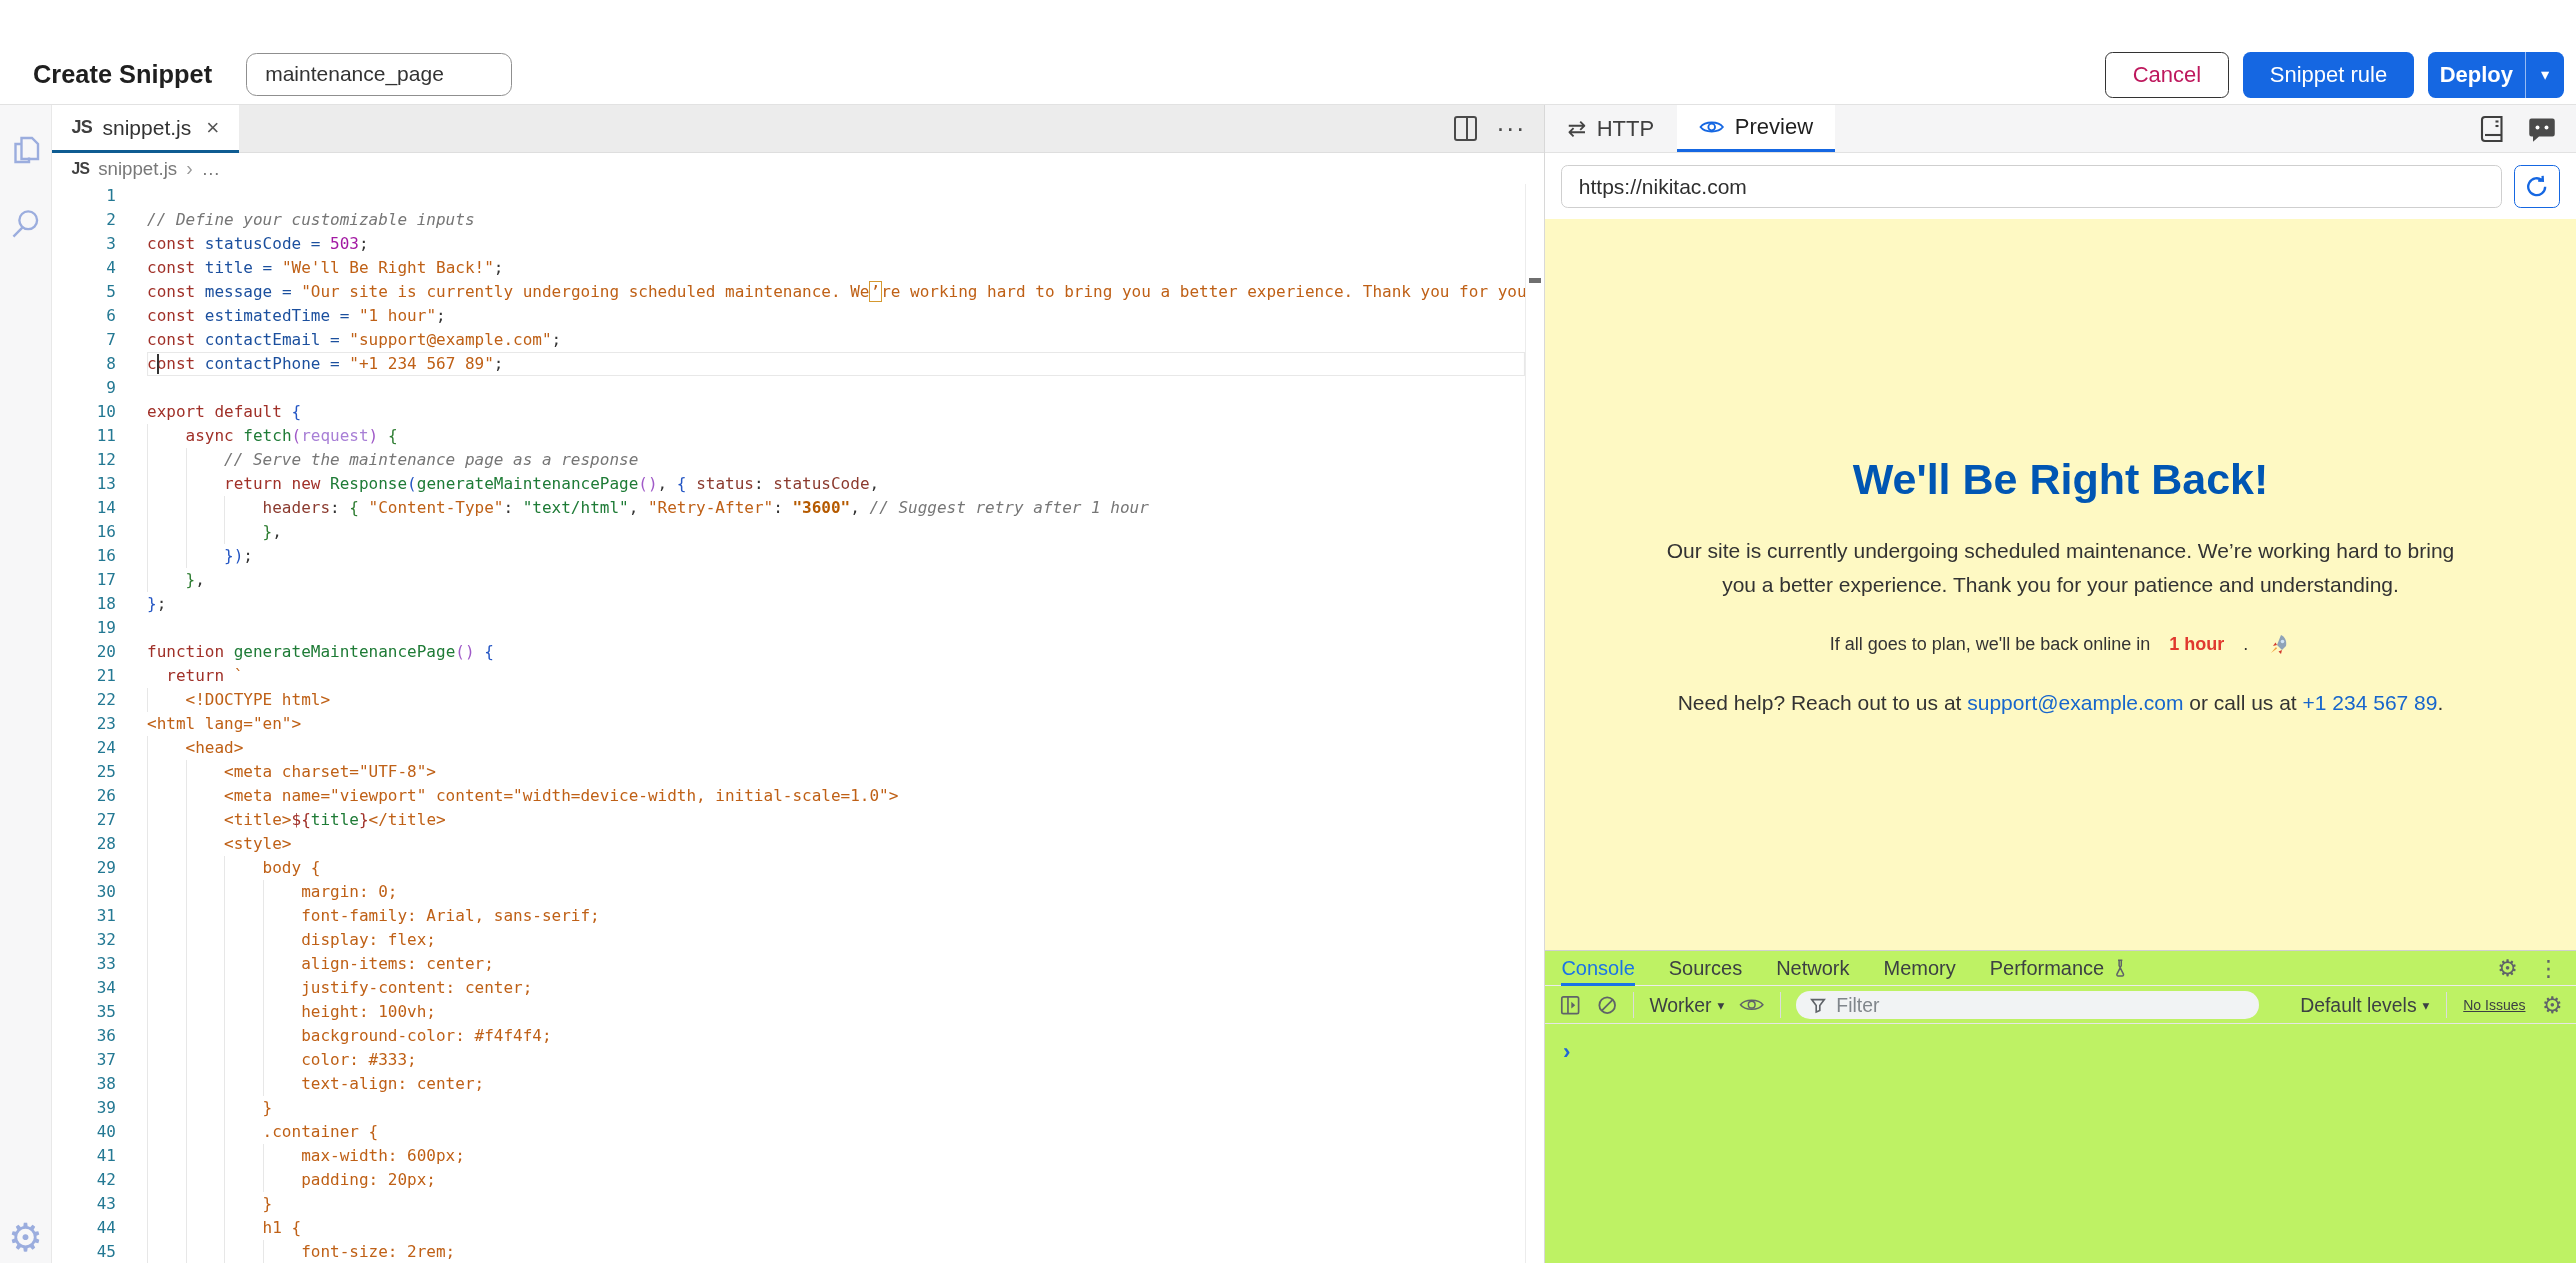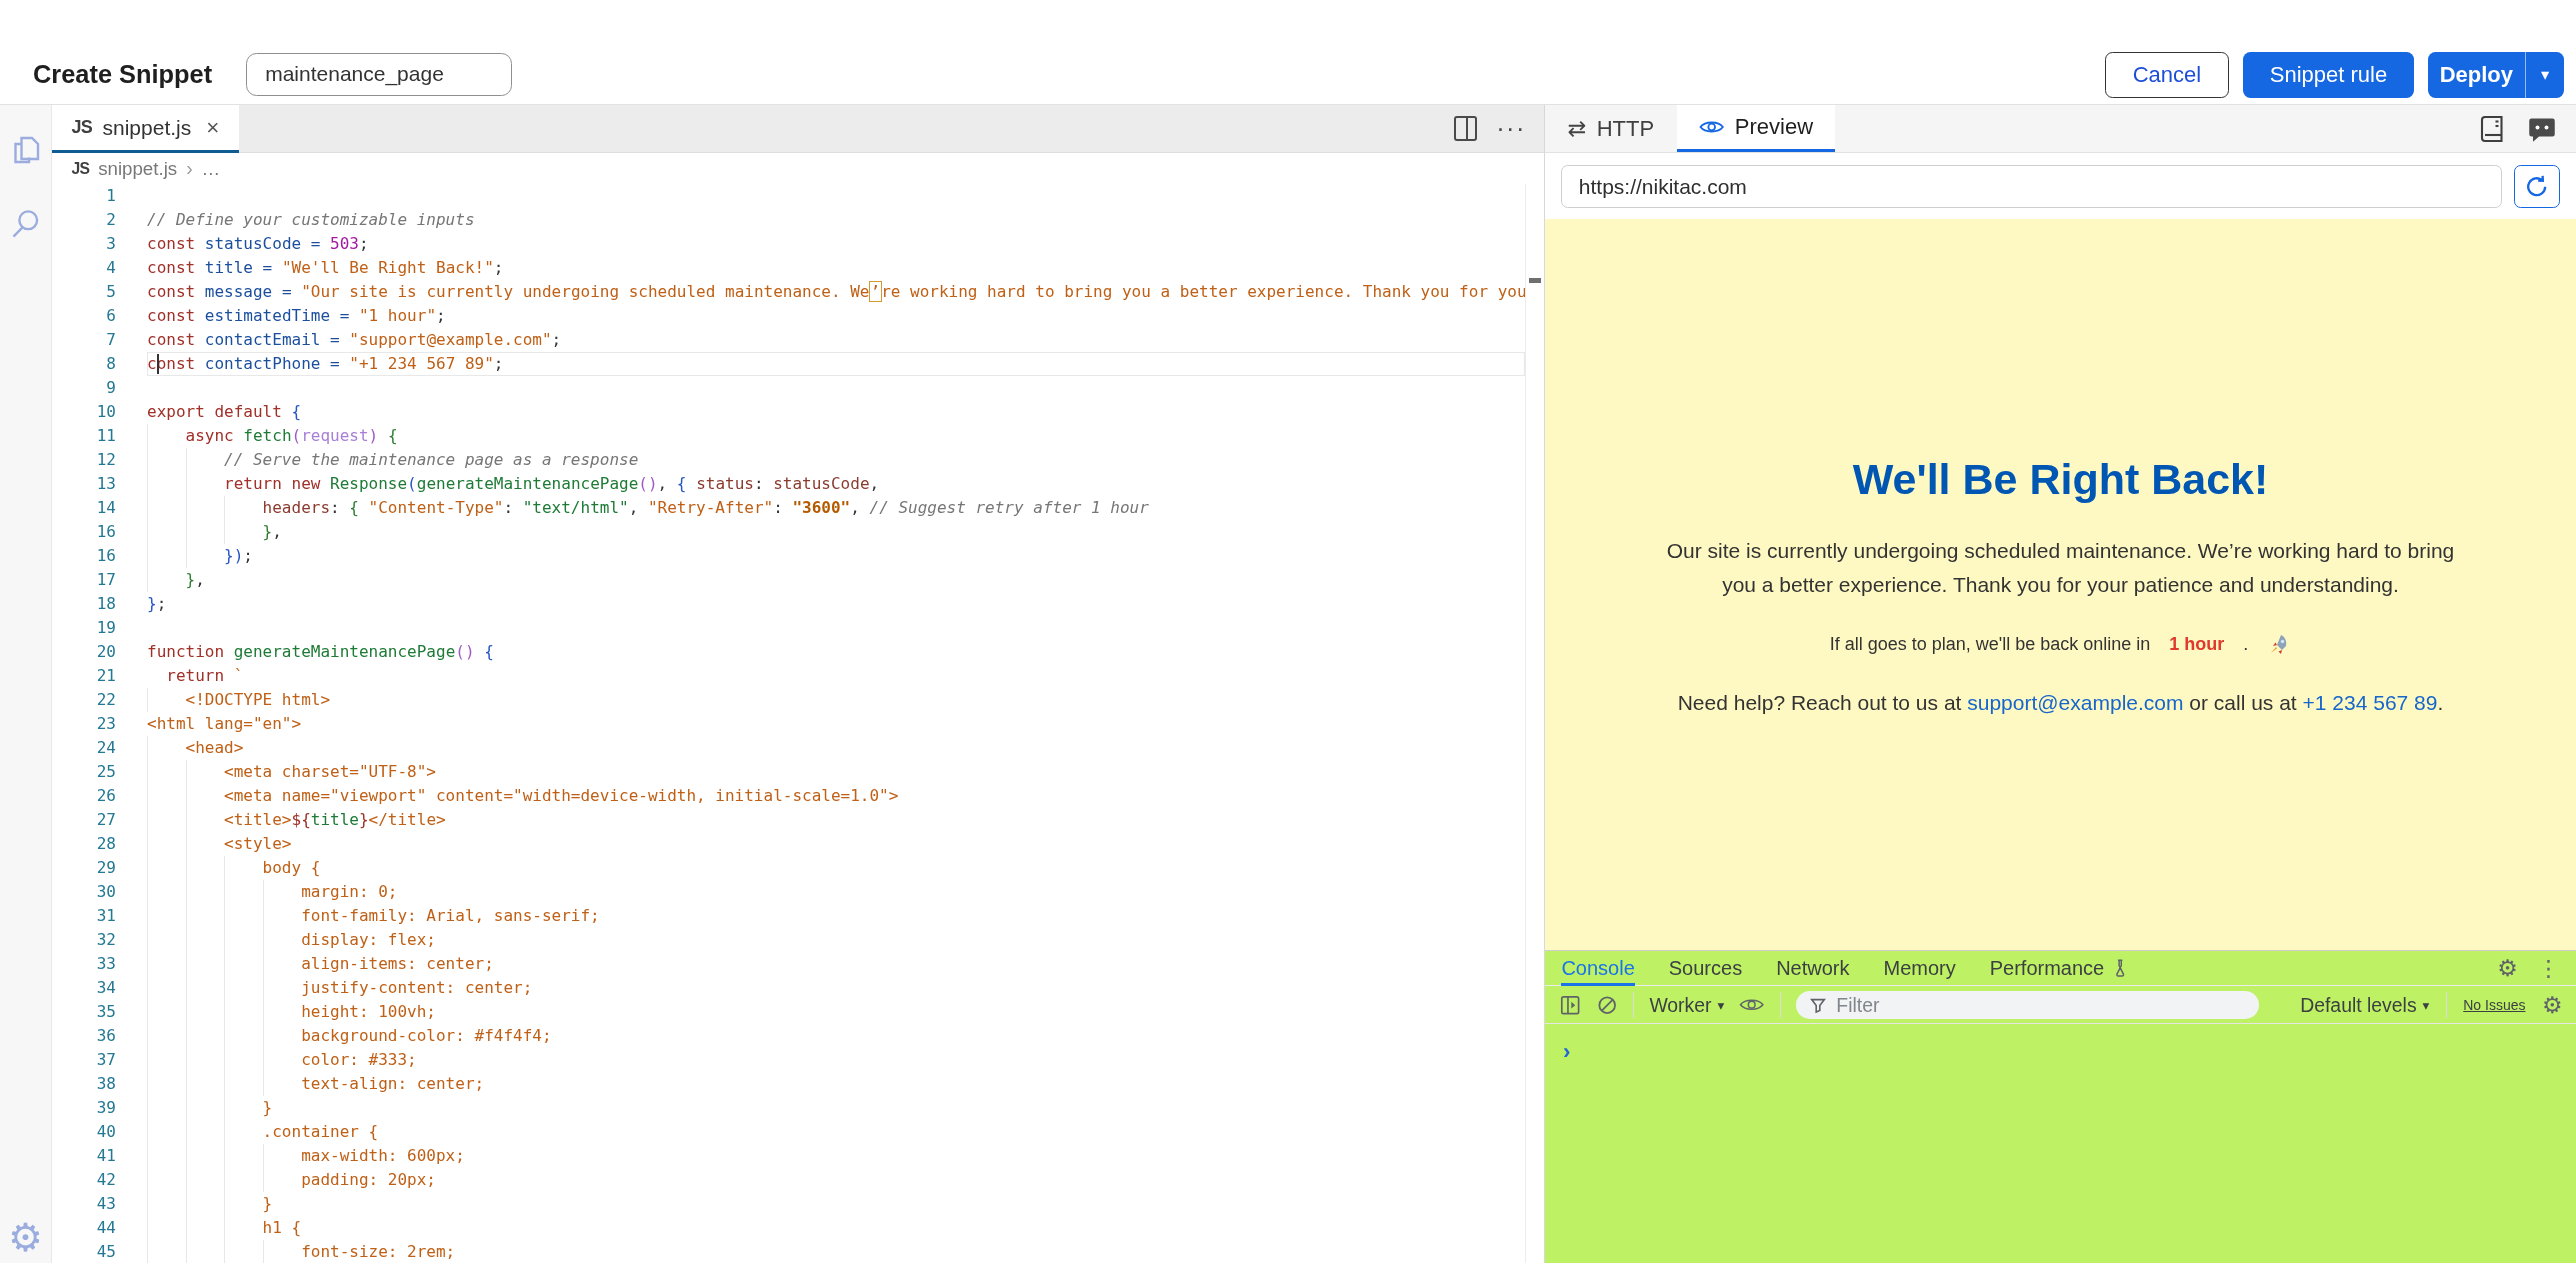--- a/index.html
+++ b/index.html
@@ -10,21 +10,21 @@
   
   .topbar { position:absolute; left:0; top:0; width:2576px; height:61px; background:#fff;
             border-bottom:1.5px solid #e2e2e2; display:flex; align-items:center; }
   .tb-title { font-size:25.4px; font-weight:bold; color:#1f1f1f; margin-left:33px; }
   .tb-input { margin-left:34px; width:266px; height:43px; border:1.5px solid #8f8f8f; border-radius:10.5px;
               font-size:21px; color:#333; padding:0 18px; background:#fff; outline:none;
               font-family:"Liberation Sans", sans-serif; }
   .tb-actions { position:absolute; right:12px; top:7.5px; display:flex; gap:13.5px; height:46px; }
   .btn { height:46px; border-radius:7.5px; font-size:22px; display:flex; align-items:center;
          justify-content:center; cursor:pointer; border:none; font-family:"Liberation Sans", sans-serif; }
-  .btn.ghost { background:#fff; border:1.9px solid #333; color:#1d4ed8; padding:12px 27px; }
+  .btn.ghost { background:#fff; border:1.9px solid #333; color:#be185d; padding:12px 27px; }
   .btn.blue  { background:#1567e2; color:#fff; padding:0 27px; }
   .deploy-split { display:flex; height:46px; border-radius:7.5px; overflow:hidden; }
   .deploy-split .main { border-radius:0; padding:0 12px;font-weight:bold; }
   .deploy-split .caret { width:39px; background:#1567e2; color:#fff; border:none; font-size:16.4px;
                          border-left:1.5px solid rgba(255,255,255,.55); cursor:pointer; }
 
   
   .activitybar { position:absolute; left:0; top:61px; width:52px; height:1174px; background:#f7f7f8;
                  border-right:1.5px solid #e8e8e8; }
   .act-ico { position:absolute; left:50%; transform:translateX(-50%); color:#9badde; }

